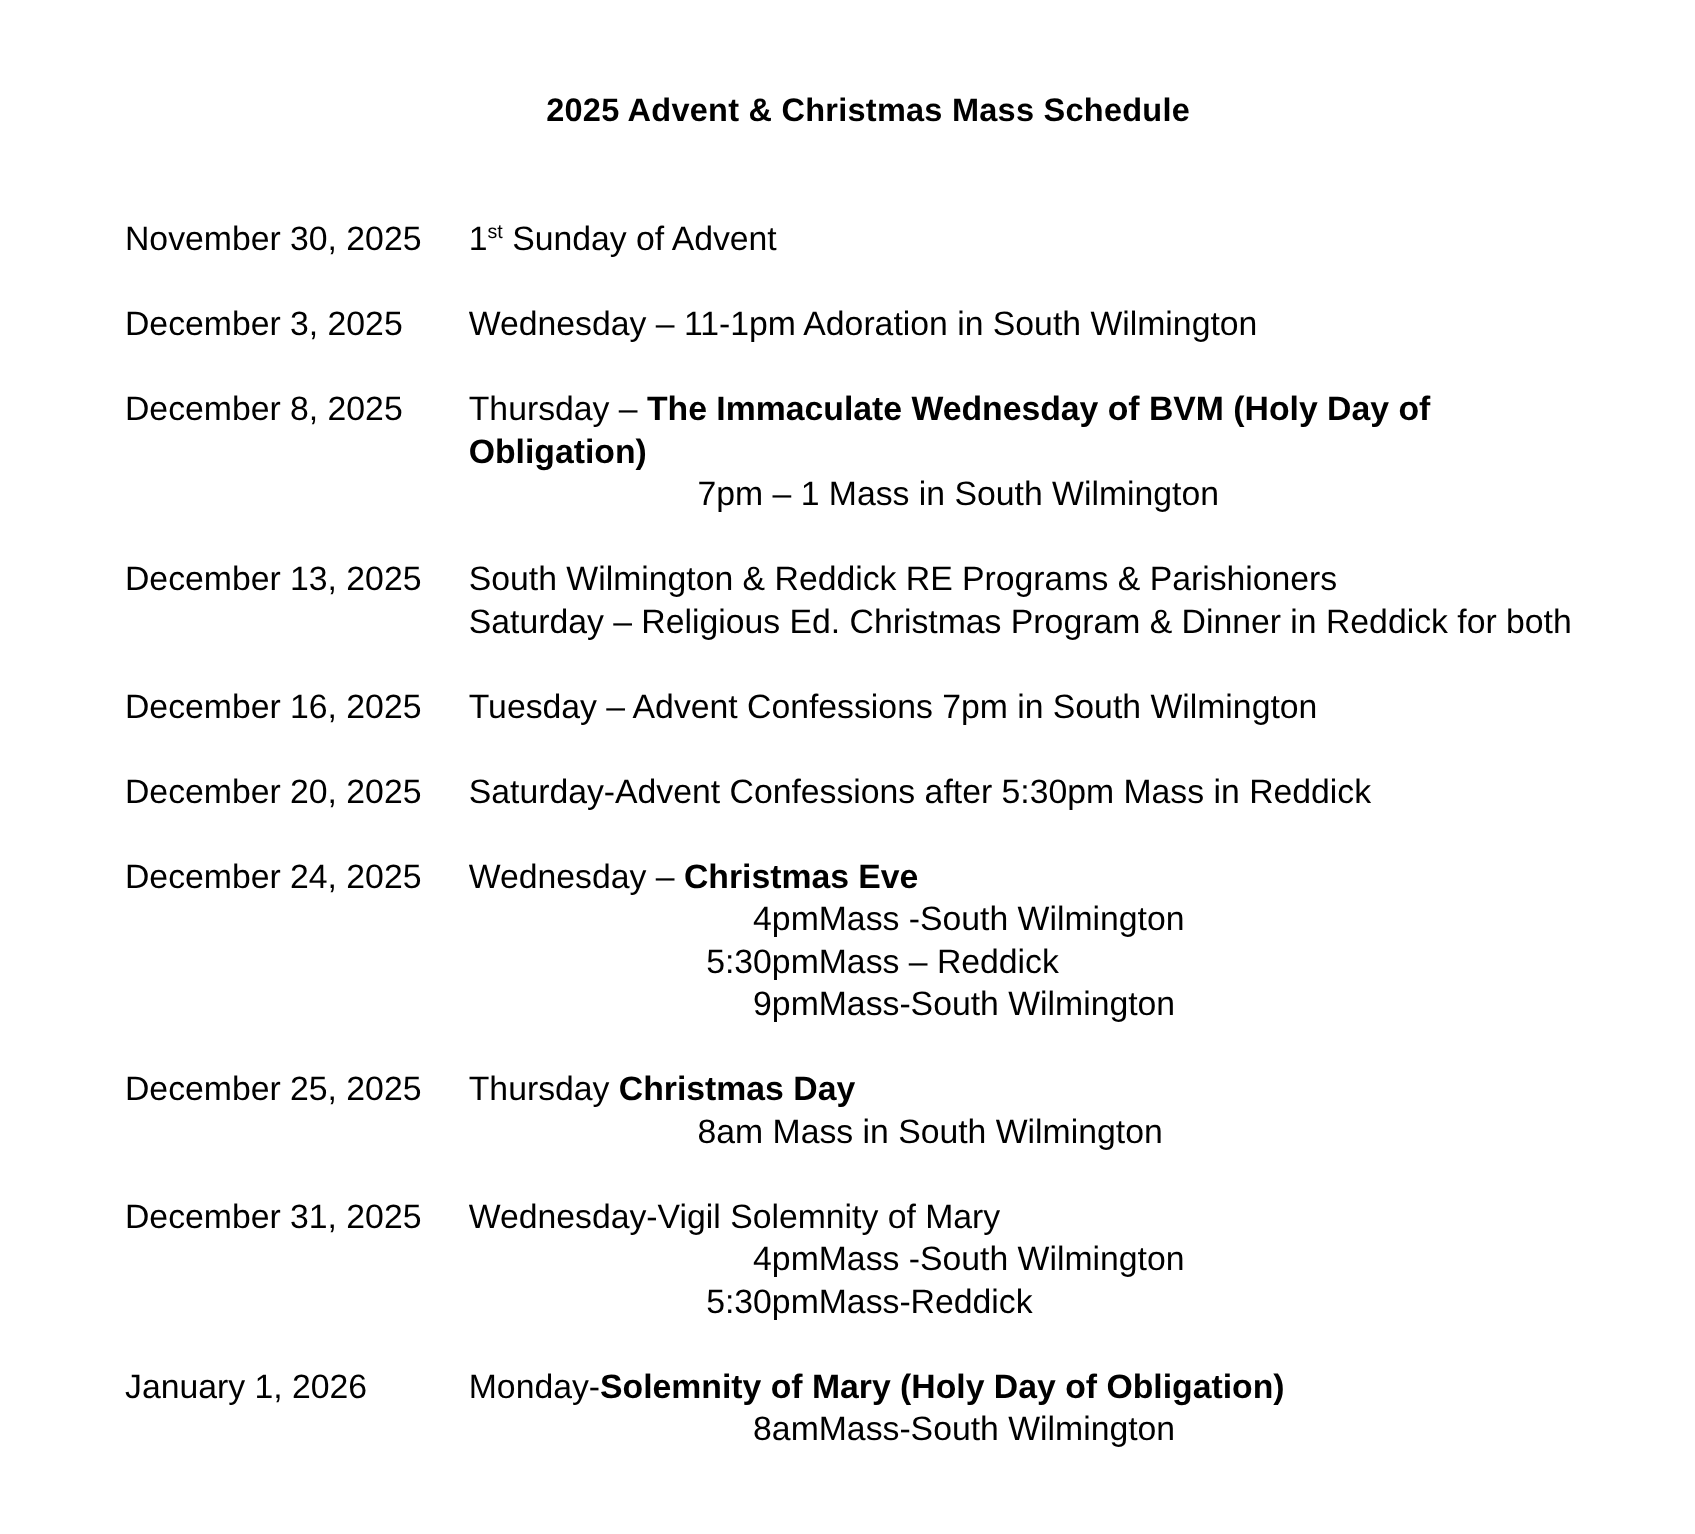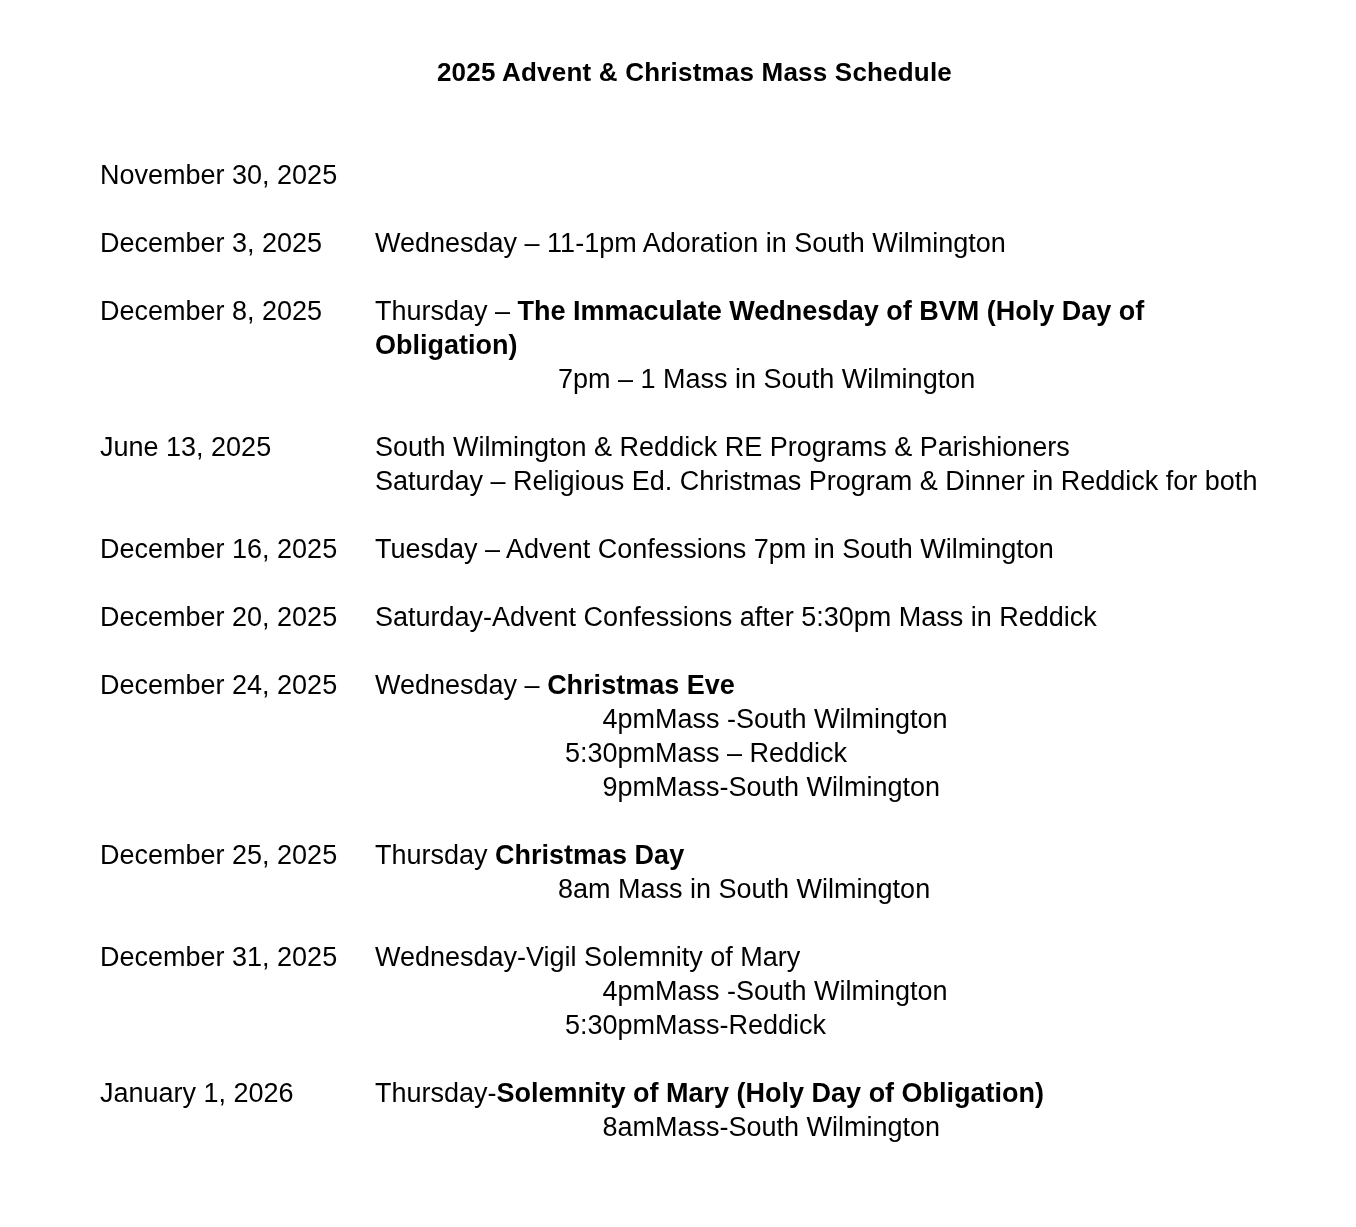--- a/index.html
+++ b/index.html
@@ -15,21 +15,21 @@
     font-family:"Liberation Sans","DejaVu Sans",sans-serif;
     overflow:hidden;
   }
   .page{
     box-sizing:border-box;
     width:1356px;
     height:1227px;
     padding:55px 67px 0 100px;
   }
   .title{
-    margin:0 0 68px 0;
+    margin:16px 0 68px 0;
     font-size:26px;
     line-height:35px;
     font-weight:bold;
     text-align:center;
     letter-spacing:0.2px;
   }
   .entry{
     display:flex;
     align-items:flex-start;
     font-size:27px;
@@ -59,36 +59,39 @@
   }
 </style>
 </head>
 <body>
 
 <div class="page">
   <h1 class="title">2025 Advent &amp; Christmas Mass Schedule</h1>
   <div id="schedule" class="schedule">
       <div class="entry">
         <div class="entry-date">November 30, 2025</div>
+        <div class="entry-details">
+          <div class="line"><span class="seg">1</span><sup class="seg ordinal">st</sup><span class="seg"> Sunday of Advent</span></div>
+        </div>
       </div>
       <div class="entry">
         <div class="entry-date">December 3, 2025</div>
         <div class="entry-details">
           <div class="line"><span class="seg">Wednesday – 11-1pm Adoration in South Wilmington</span></div>
         </div>
       </div>
       <div class="entry">
         <div class="entry-date">December 8, 2025</div>
         <div class="entry-details">
           <div class="line"><span class="seg">Thursday – </span><span class="seg bold">The Immaculate Wednesday of BVM (Holy Day of Obligation)</span></div>
           <div class="line indent"><span class="seg">7pm – 1 Mass in South Wilmington</span></div>
         </div>
       </div>
       <div class="entry">
-        <div class="entry-date">June 13, 2025</div>
+        <div class="entry-date">December 13, 2025</div>
         <div class="entry-details">
           <div class="line"><span class="seg">South Wilmington &amp; Reddick RE Programs &amp; Parishioners</span></div>
           <div class="line"><span class="seg">Saturday – Religious Ed. Christmas Program &amp; Dinner in Reddick for both</span></div>
         </div>
       </div>
       <div class="entry">
         <div class="entry-date">December 16, 2025</div>
         <div class="entry-details">
           <div class="line"><span class="seg">Tuesday – Advent Confessions 7pm in South Wilmington</span></div>
         </div>
@@ -119,18 +122,18 @@
         <div class="entry-date">December 31, 2025</div>
         <div class="entry-details">
           <div class="line"><span class="seg">Wednesday-Vigil Solemnity of Mary</span></div>
           <div class="line indent"><span class="time">4pm</span><span class="desc"><span class="seg">Mass -South Wilmington</span></span></div>
           <div class="line indent"><span class="time">5:30pm</span><span class="desc"><span class="seg">Mass-Reddick</span></span></div>
         </div>
       </div>
       <div class="entry">
         <div class="entry-date">January 1, 2026</div>
         <div class="entry-details">
-          <div class="line"><span class="seg">Thursday-</span><span class="seg bold">Solemnity of Mary (Holy Day of Obligation)</span></div>
+          <div class="line"><span class="seg">Monday-</span><span class="seg bold">Solemnity of Mary (Holy Day of Obligation)</span></div>
           <div class="line indent"><span class="time">8am</span><span class="desc"><span class="seg">Mass-South Wilmington</span></span></div>
         </div>
       </div>
     </div>
 </div>
 
 </body></html>

